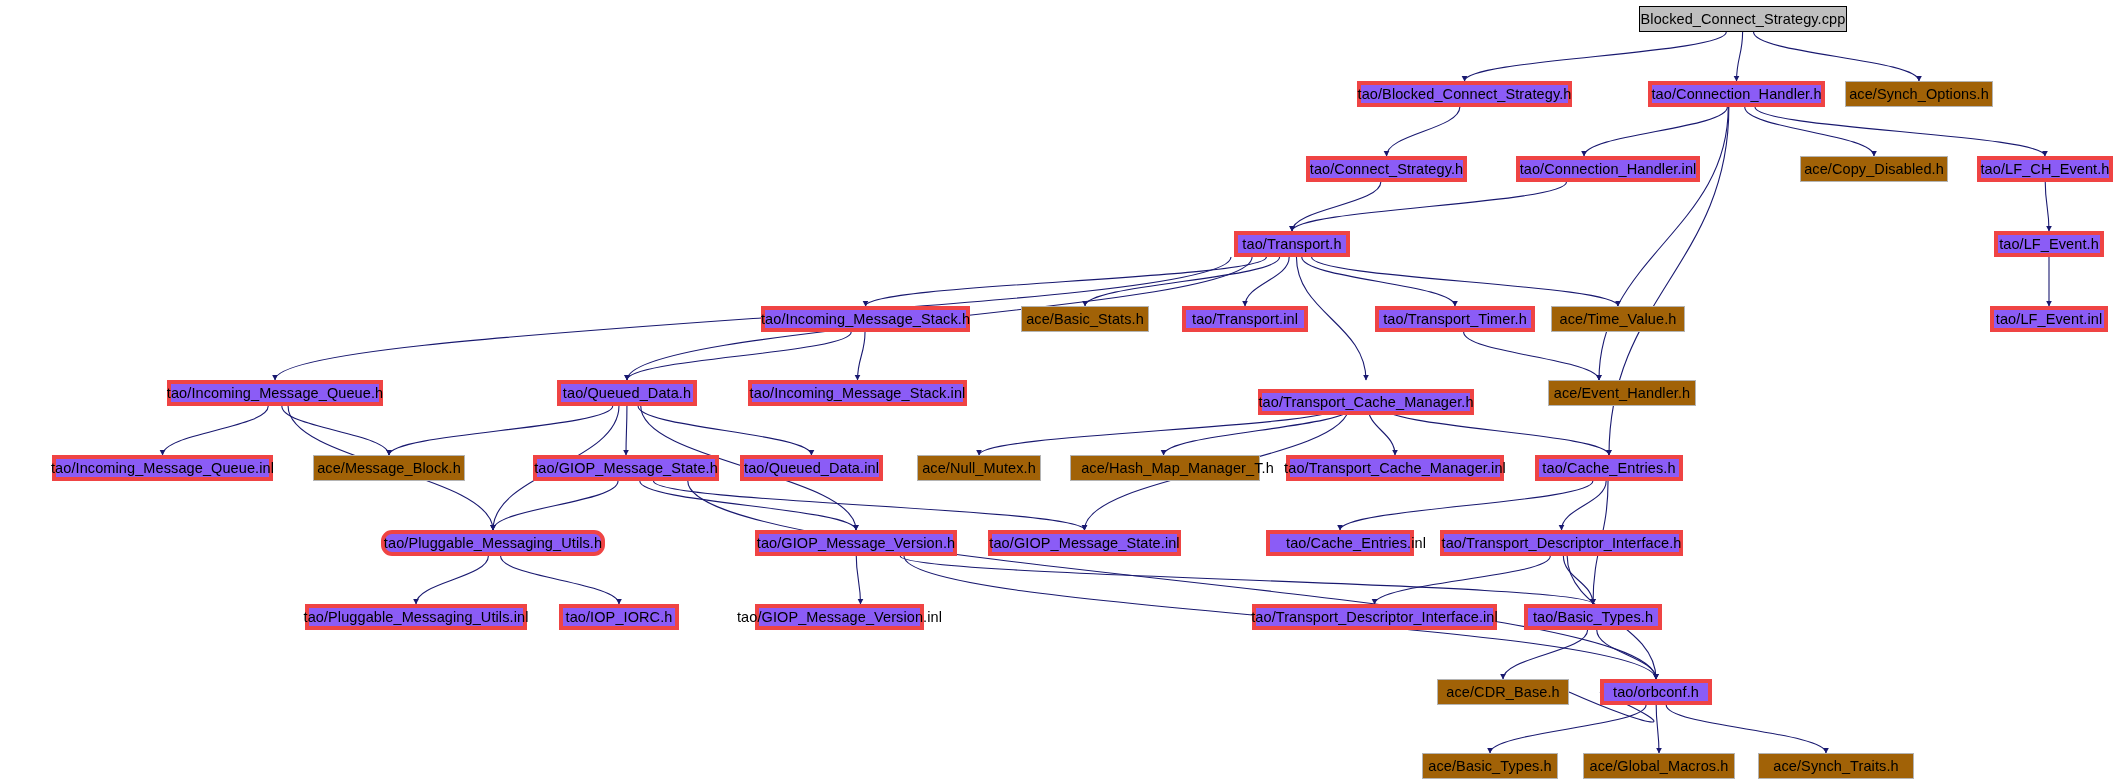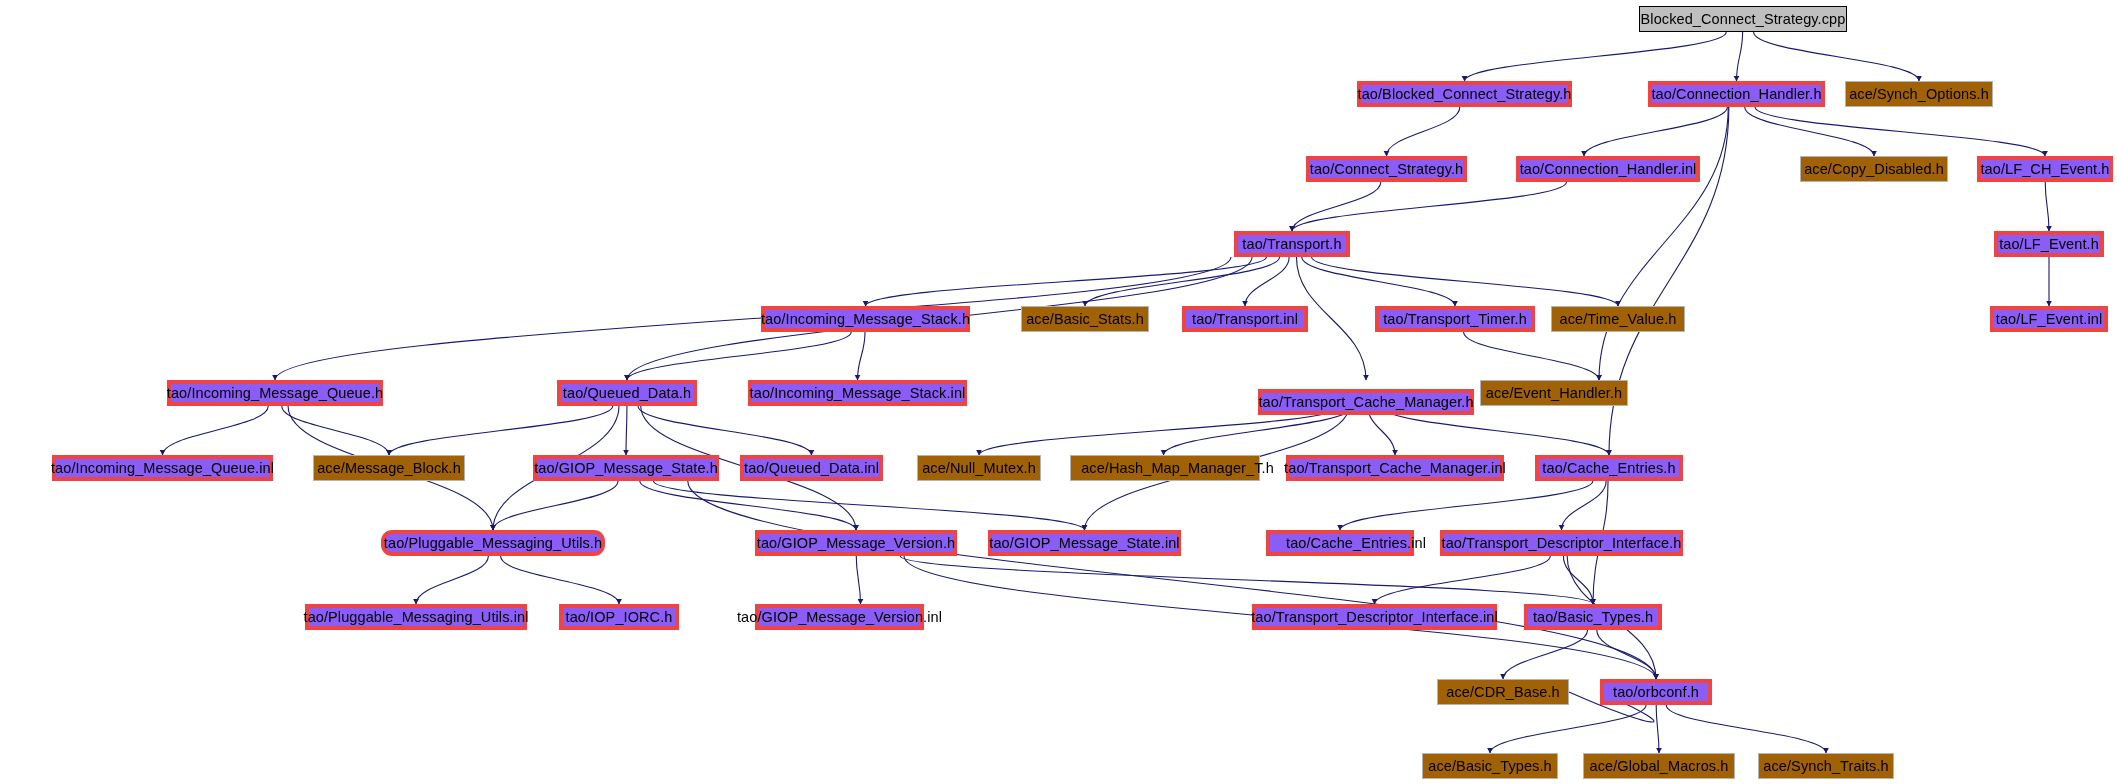--- a/index.html
+++ b/index.html
@@ -161,21 +161,21 @@
       </div>
       <div class="node" style="left: 557px; top: 380px; width: 140px;">
         <span>tao/Queued_Data.h</span>
       </div>
       <div class="node" style="left: 748px; top: 380px; width: 219px;">
         <span>tao/Incoming_Message_Stack.inl</span>
       </div>
       <div class="node" style="left: 1258px; top: 389px; width: 216px;">
         <span>tao/Transport_Cache_Manager.h</span>
       </div>
-      <div class="node ext" style="left: 1480px; top: 380px; width: 148px;">
+      <div class="node ext" style="left: 1548px; top: 380px; width: 148px;">
         <span>ace/Event_Handler.h</span>
       </div>
       <div class="node" style="left: 52px; top: 455px; width: 221px;">
         <span>tao/Incoming_Message_Queue.inl</span>
       </div>
       <div class="node ext" style="left: 313px; top: 455px; width: 152px;">
         <span>ace/Message_Block.h</span>
       </div>
       <div class="node" style="left: 533px; top: 455px; width: 186px;">
         <span>tao/GIOP_Message_State.h</span>
@@ -230,17 +230,17 @@
       </div>
       <div class="node" style="left: 1600px; top: 679px; width: 112px;">
         <span>tao/orbconf.h</span>
       </div>
       <div class="node ext" style="left: 1422px; top: 753px; width: 136px;">
         <span>ace/Basic_Types.h</span>
       </div>
       <div class="node ext" style="left: 1583px; top: 753px; width: 152px;">
         <span>ace/Global_Macros.h</span>
       </div>
-      <div class="node ext" style="left: 1758px; top: 753px; width: 136px;">
+      <div class="node ext" style="left: 1758px; top: 753px; width: 156px;">
         <span>ace/Synch_Traits.h</span>
       </div>
     </div>
 </div>
 
 </body></html>

